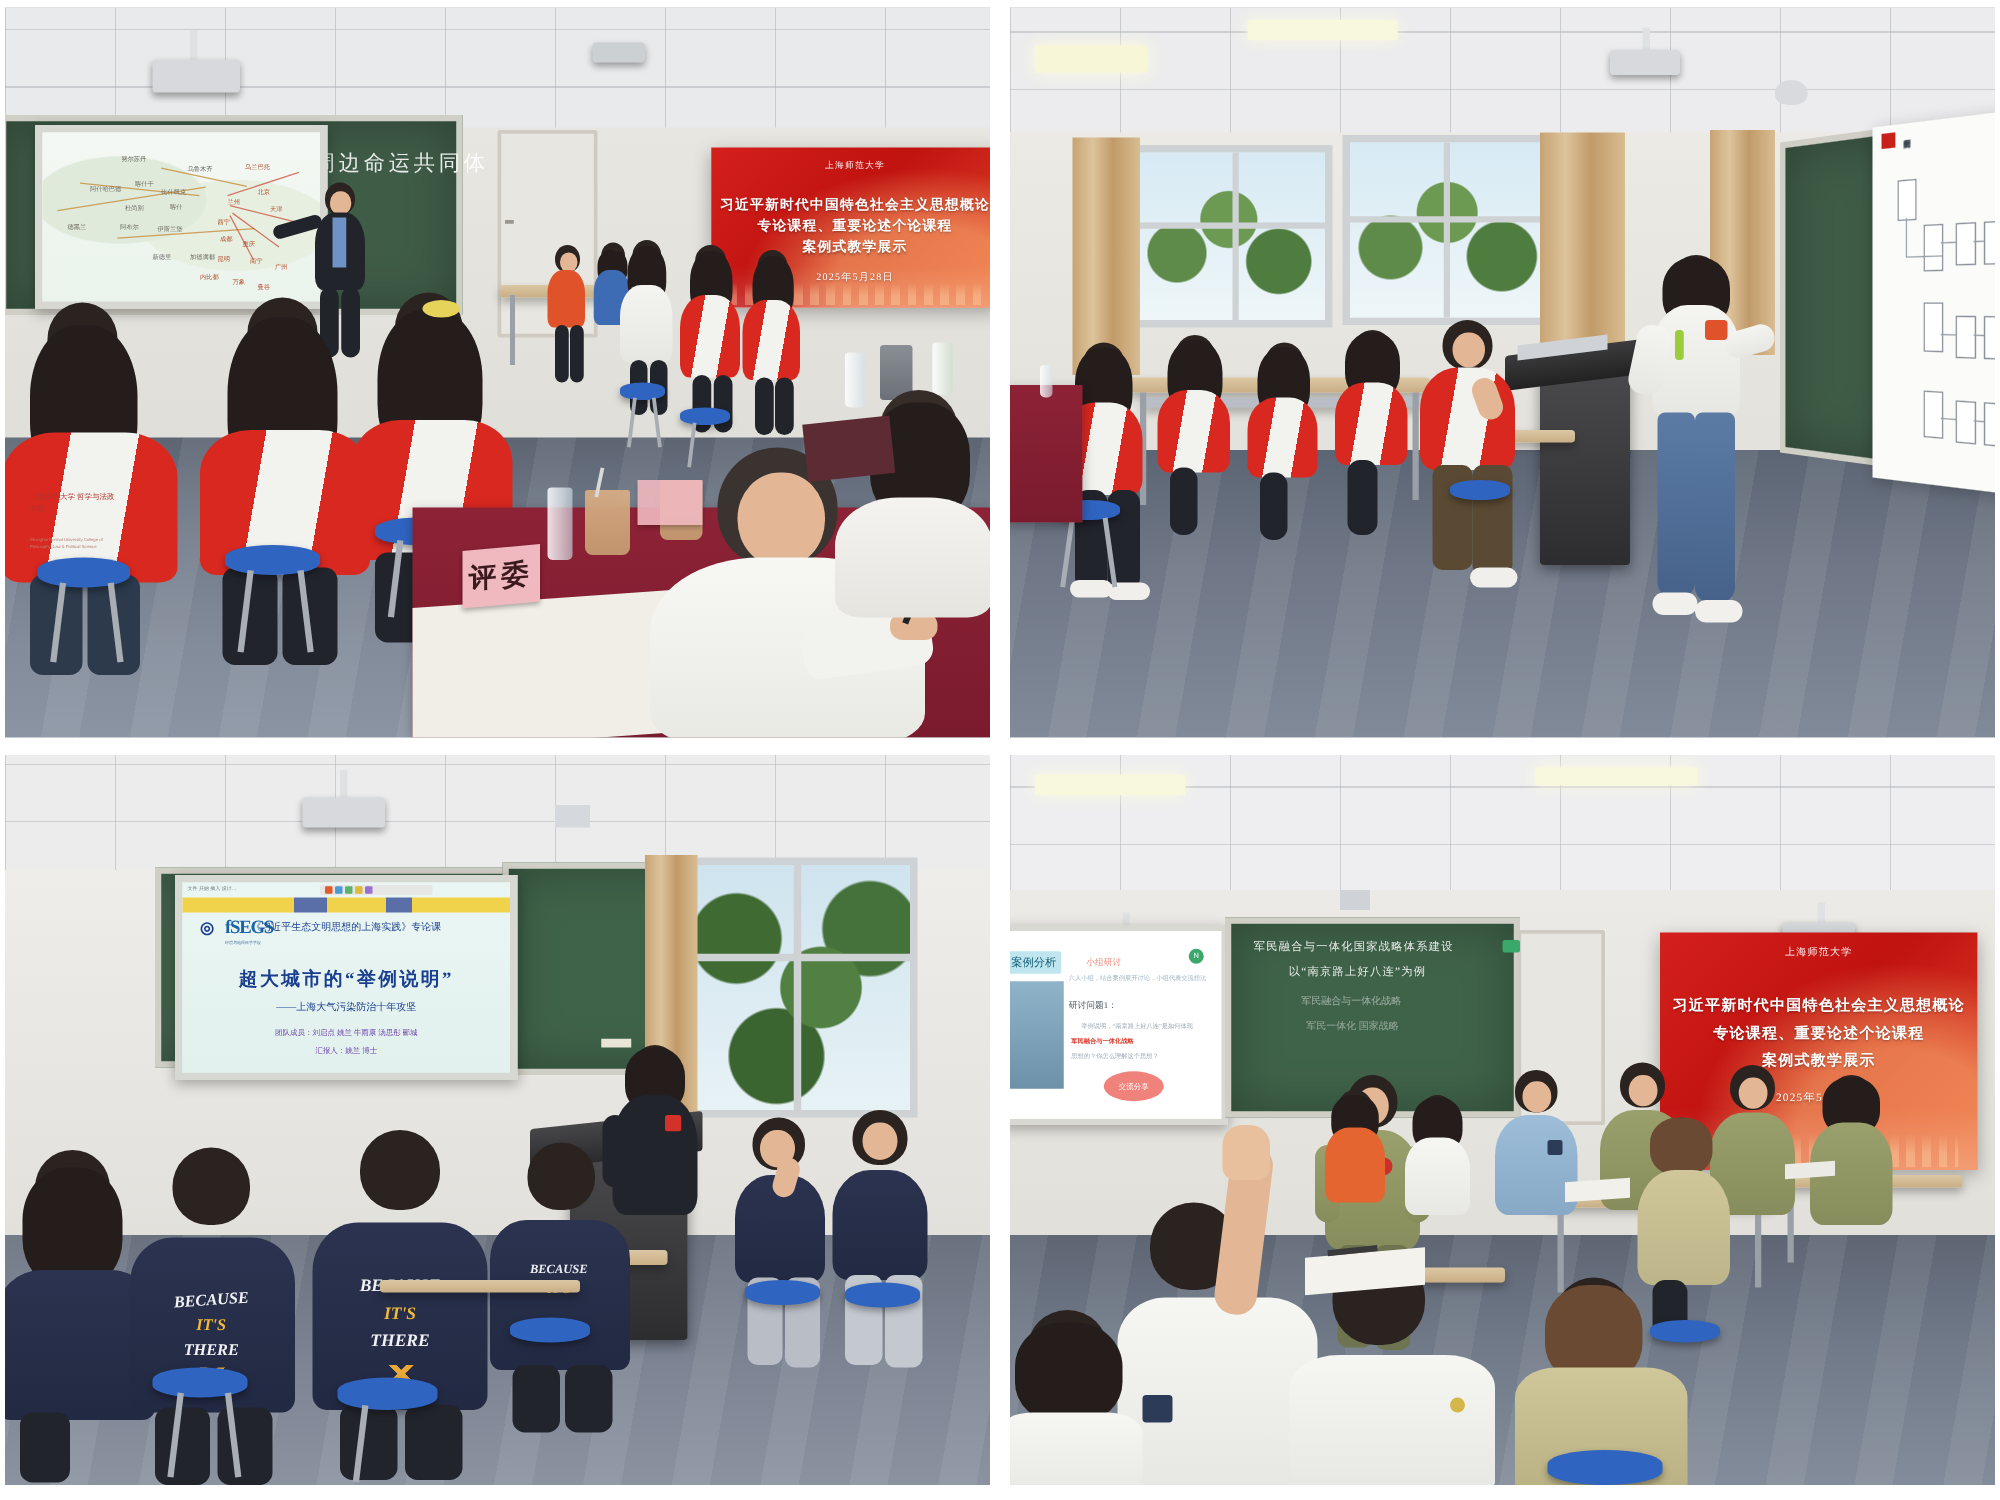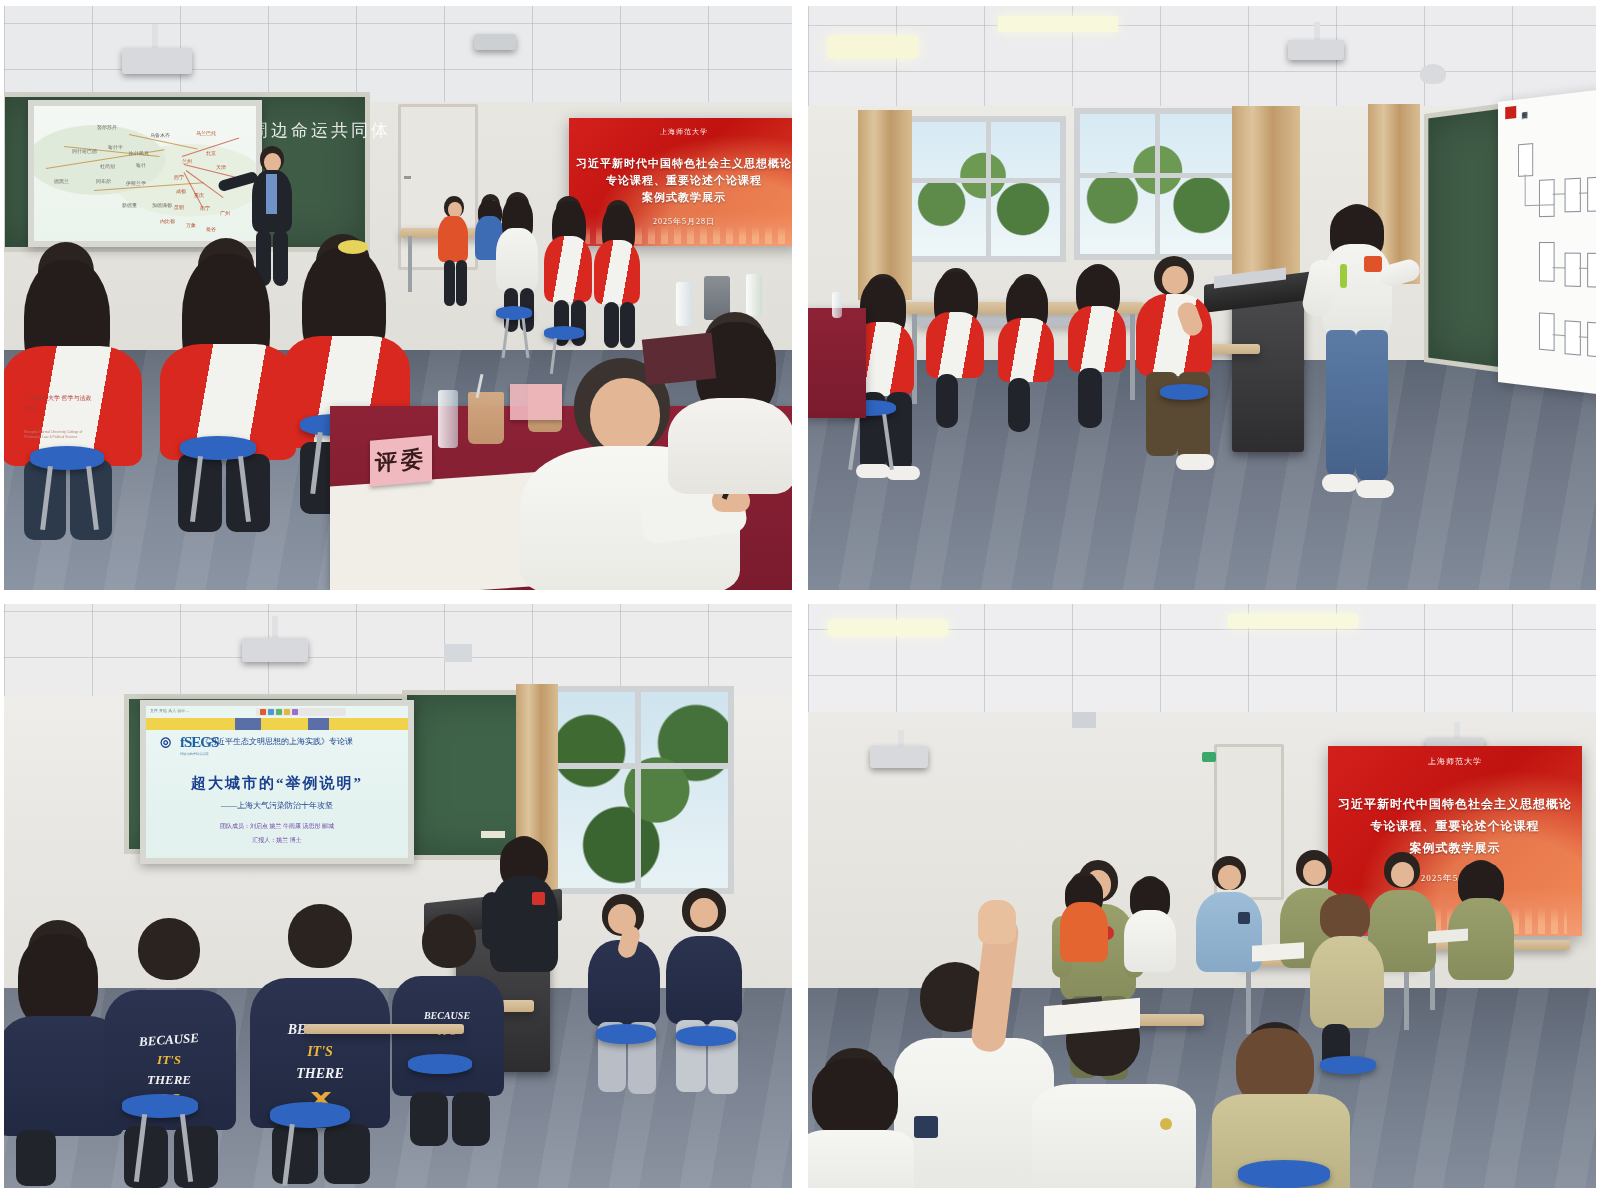--- a/index.html
+++ b/index.html
@@ -587,21 +587,41 @@
     <div class="wall" style="top:108px;height:320px;background:linear-gradient(#eceae6,#e0ded8);"></div>
     <div class="floor" style="height:200px;background:linear-gradient(#5e6674,#717a89 45%,#838c9a);">
         <div class="floor-sheen"></div>
       </div>
 
     <div class="proj-rod" style="left:90px;top:126px;height:18px;"></div>
     <div class="projector" style="left:62px;top:142px;width:58px;height:22px;"></div>
     <div class="proj-rod" style="left:646px;top:118px;height:18px;"></div>
     <div class="projector" style="left:618px;top:134px;width:58px;height:22px;"></div>
 
-
+    <div class="screen" style="left:-6px;top:136px;width:170px;height:150px;background:#fdfdfb;border-width:5px;">
+      <div class="ppt2">
+        <div class="ppt2-tag" style="left:-2px;top:16px;width:44px;height:18px;font-size:9px;">案例分析</div>
+        <div class="ppt2-photo" style="left:0;top:40px;width:44px;height:86px;"></div>
+        <div class="ppt2-t" style="left:62px;top:20px;font-size:7px;color:#e98c78;">小组研讨</div>
+        <div class="ppt2-t" style="left:48px;top:34px;font-size:5px;color:#9fb6c4;">六人小组，结合案例展开讨论，小组代表交流想法</div>
+        <div class="ppt2-t" style="left:48px;top:54px;font-size:7px;color:#45505c;">研讨问题1：</div>
+        <div class="ppt2-t" style="left:58px;top:72px;font-size:5px;color:#9aa6b2;">举例说明，“南京路上好八连”是如何体现</div>
+        <div class="ppt2-t ppt2-hi" style="left:50px;top:84px;font-size:5px;">军民融合与一体化战略</div>
+        <div class="ppt2-t" style="left:50px;top:96px;font-size:5px;color:#9aa6b2;">思想的？你怎么理解这个思想？</div>
+        <div class="ppt2-pill" style="left:76px;top:112px;width:48px;height:24px;font-size:6px;">交流分享</div>
+        <div style="position:absolute;right:14px;top:14px;width:12px;height:12px;background:#3aa86b;border-radius:50%;color:#fff;font-size:6px;text-align:center;line-height:12px;">N</div>
+      </div>
+    </div>
+
+    <div class="board" style="left:172px;top:130px;width:226px;height:150px;background:#3f6349;">
+      <div class="chalk" style="left:18px;top:12px;font-size:9px;letter-spacing:1px;">军民融合与一体化国家战略体系建设</div>
+      <div class="chalk" style="left:46px;top:32px;font-size:9px;letter-spacing:1px;">以“南京路上好八连”为例</div>
+      <div class="chalk" style="left:56px;top:56px;font-size:8px;opacity:.55;">军民融合与一体化战略</div>
+      <div class="chalk" style="left:60px;top:76px;font-size:8px;opacity:.5;">军民一体化 国家战略</div>
+    </div>
     <div style="position:absolute;left:264px;top:108px;width:24px;height:16px;background:#cfd2d6;"></div>
     <div class="door" style="left:406px;top:140px;width:64px;height:150px;"></div>
     <div style="position:absolute;left:394px;top:148px;width:14px;height:10px;background:#3aa86b;border-radius:2px;"></div>
 
     <div class="banner" style="left:520px;top:142px;width:254px;height:190px;">
       <div class="blogo" style="left:50%;top:10px;transform:translateX(-50%);font-size:8px;letter-spacing:1px;">上海师范大学</div>
       <div class="btext" style="top:50px;font-size:12px;">习近平新时代中国特色社会主义思想概论</div>
       <div class="btext" style="top:72px;font-size:12px;">专论课程、重要论述个论课程</div>
       <div class="btext" style="top:94px;font-size:12px;">案例式教学展示</div>
       <div class="btext" style="top:126px;font-size:9px;font-weight:normal;">2025年5月28日</div>

